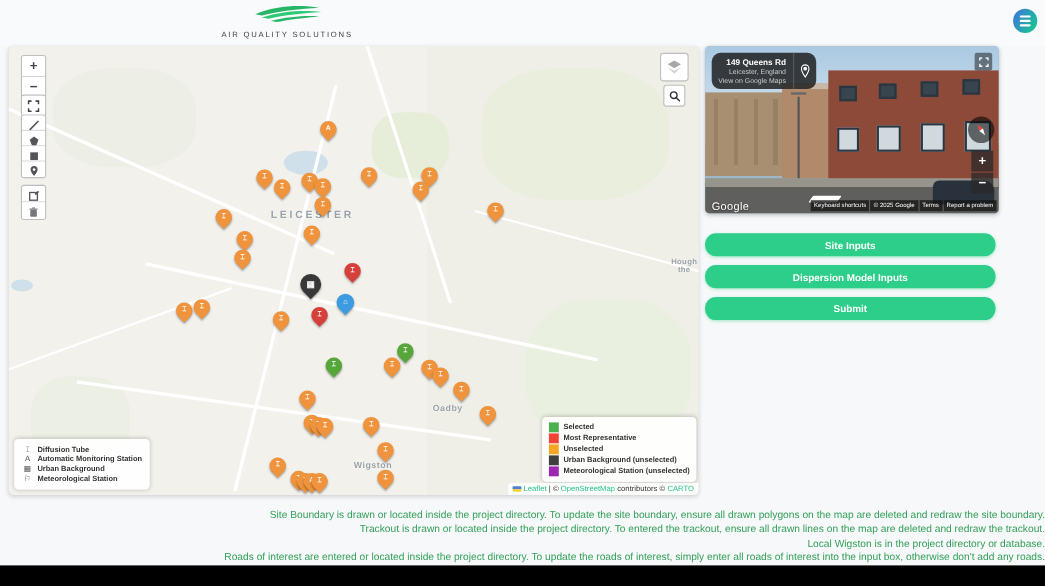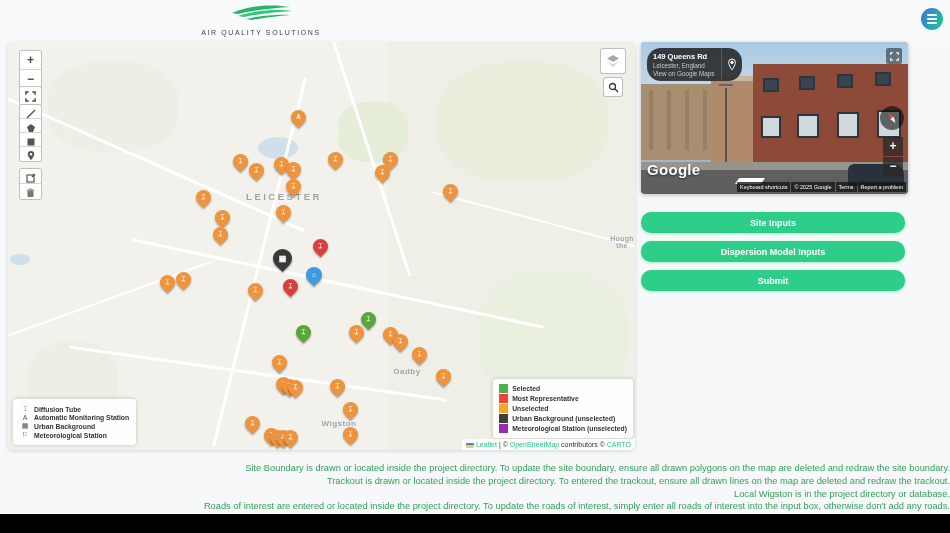--- a/index.html
+++ b/index.html
@@ -79,36 +79,36 @@
   .sv-win { position:absolute; background:#38444e; border:2px solid #2c3640; }
   .sv-win.lit { background:#cfd9de; }
   .sv-ground { position:absolute; left:0; bottom:0; width:100%; height:28px; background:#5f605e; }
   .sv-sidewalk { position:absolute; left:0; bottom:24px; width:100%; height:8px; background:#97948b; }
   .sv-arrow { position:absolute; left:96px; bottom:10px; width:26px; height:6px; background:#fff;
     transform:skewX(-35deg); border-radius:1px; }
   .sv-car { position:absolute; right:4px; bottom:8px; width:56px; height:22px; background:#28313c; border-radius:6px 10px 2px 2px; }
   .sv-lamp { position:absolute; left:84px; top:46px; width:2px; height:78px; background:#555; }
   .sv-lamp:before { content:""; position:absolute; left:-6px; top:-4px; width:14px; height:2px; background:#666; }
 
-  #sv-card { position:absolute; left:6px; top:6px; display:flex; background:rgba(25,25,25,.82); border-radius:14px;
-    color:#fff; }
+  #sv-card { position:absolute; left:6px; top:6px; display:flex; background:rgba(25,25,25,.82); border-radius:8px;
+    color:#fff;text-align:right; }
   #sv-card .txt { padding:4px 6px; }
   #sv-card .title { font-size:7.5px; font-weight:bold; }
   #sv-card .sub, #sv-card .lnk { font-size:6.3px; color:#c9c9c9; margin-top:1px; }
   #sv-card .lnk { cursor:pointer; }
   #sv-card .pinbox { border-left:1px solid #5a5a5a; display:flex; align-items:center; padding:0 5px; cursor:pointer; }
 
   #sv-expand { position:absolute; right:6px; top:6px; width:16px; height:16px; background:rgba(0,0,0,.45);
     border:none; border-radius:2px; cursor:pointer; display:flex; align-items:center; justify-content:center; }
   #sv-compass { position:absolute; right:4px; top:64px; width:24px; height:24px; border-radius:50%;
     background:rgba(0,0,0,.55); cursor:pointer; display:flex; align-items:center; justify-content:center; }
   #sv-zoom { position:absolute; right:5px; bottom:18px; width:20px; }
   #sv-zoom button { display:block; width:20px; height:19px; background:rgba(40,40,40,.75); color:#fff; border:none;
     font-size:12px; font-weight:bold; margin-top:1px; cursor:pointer; line-height:17px; }
-  #sv-google { position:absolute; left:6px; bottom:16px; color:#fff; font-size:15px; font-weight:bold;
+  #sv-google { position:absolute; left:6px; bottom:0; color:#fff; font-size:10px; font-weight:normal;
     letter-spacing:.3px; text-shadow:0 1px 2px rgba(0,0,0,.6); }
   #sv-attrib { position:absolute; right:2px; bottom:2px; display:flex; gap:1px; }
   #sv-attrib span { background:rgba(20,20,20,.78); color:#fff; font-size:5.5px; padding:2px 3px; white-space:nowrap; }
 
   
   #actions { position:absolute; left:641px; top:212px; width:264px; display:flex; flex-direction:column; gap:8px; }
   #actions button { height:21px; border:none; border-radius:10px; background:#2dce89; color:#fff;
     font-family:"Liberation Sans",sans-serif; font-size:9px; font-weight:bold; cursor:pointer; box-shadow:0 1px 3px rgba(45,206,137,.4); }
 
   

